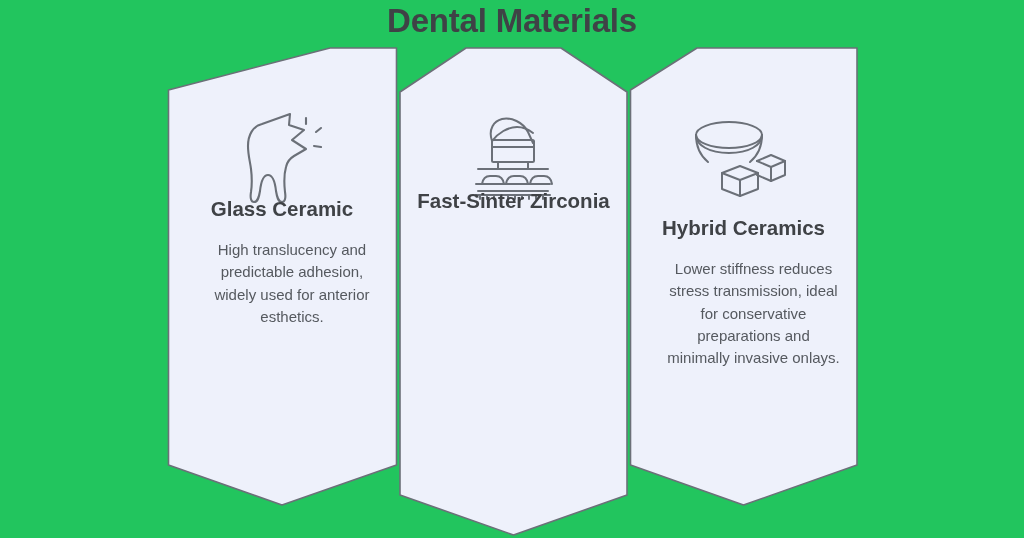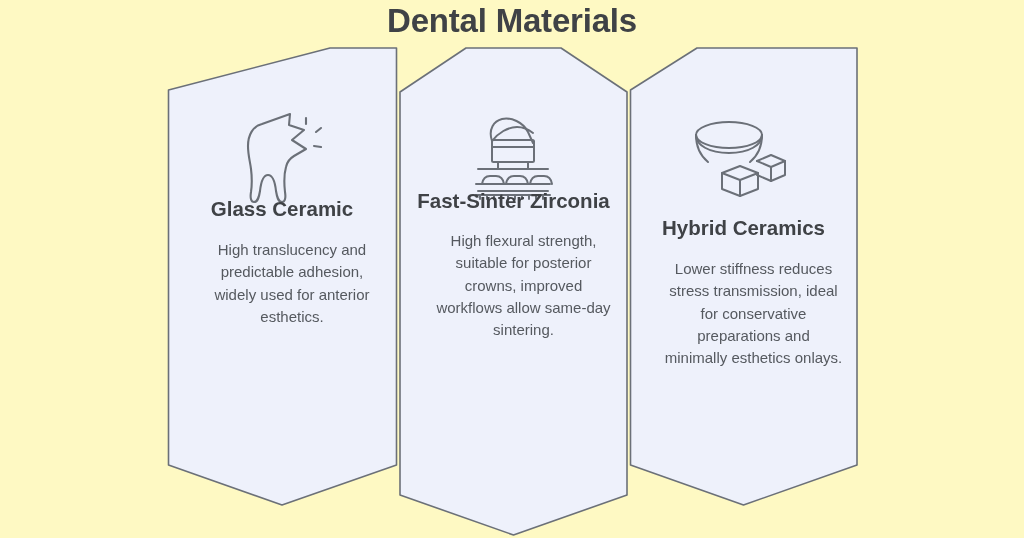--- a/index.html
+++ b/index.html
@@ -10,21 +10,21 @@
     width: 1024px;
     height: 538px;
     background: #ffffff;
     font-family: "Liberation Sans", sans-serif;
     overflow: hidden;
   }
   #infographic {
     position: relative;
     width: 1024px;
     height: 538px;
-    background: #fef9c3;
+    background: #22c55e;
   }
   #banner-svg {
     position: absolute;
     left: 0;
     top: 0;
     width: 1024px;
     height: 538px;
   }
   .page-title {
     position: absolute;
@@ -142,21 +142,20 @@
 
   <div class="page-title">Dental Materials</div>
 
   <div class="panel" id="panel-1">
     <div class="panel-title">Glass Ceramic</div>
     <div class="panel-desc">High translucency and predictable adhesion, widely used for anterior esthetics.</div>
   </div>
 
   <div class="panel" id="panel-2">
     <div class="panel-title">Fast-Sinter Zirconia</div>
-    <div class="panel-desc">High flexural strength, suitable for posterior crowns, improved workflows allow same-day sintering.</div>
   </div>
 
   <div class="panel" id="panel-3">
     <div class="panel-title">Hybrid Ceramics</div>
-    <div class="panel-desc">Lower stiffness reduces stress transmission, ideal for conservative preparations and minimally esthetics onlays.</div>
+    <div class="panel-desc">Lower stiffness reduces stress transmission, ideal for conservative preparations and minimally invasive onlays.</div>
   </div>
 
 </div>
 
 </body></html>

